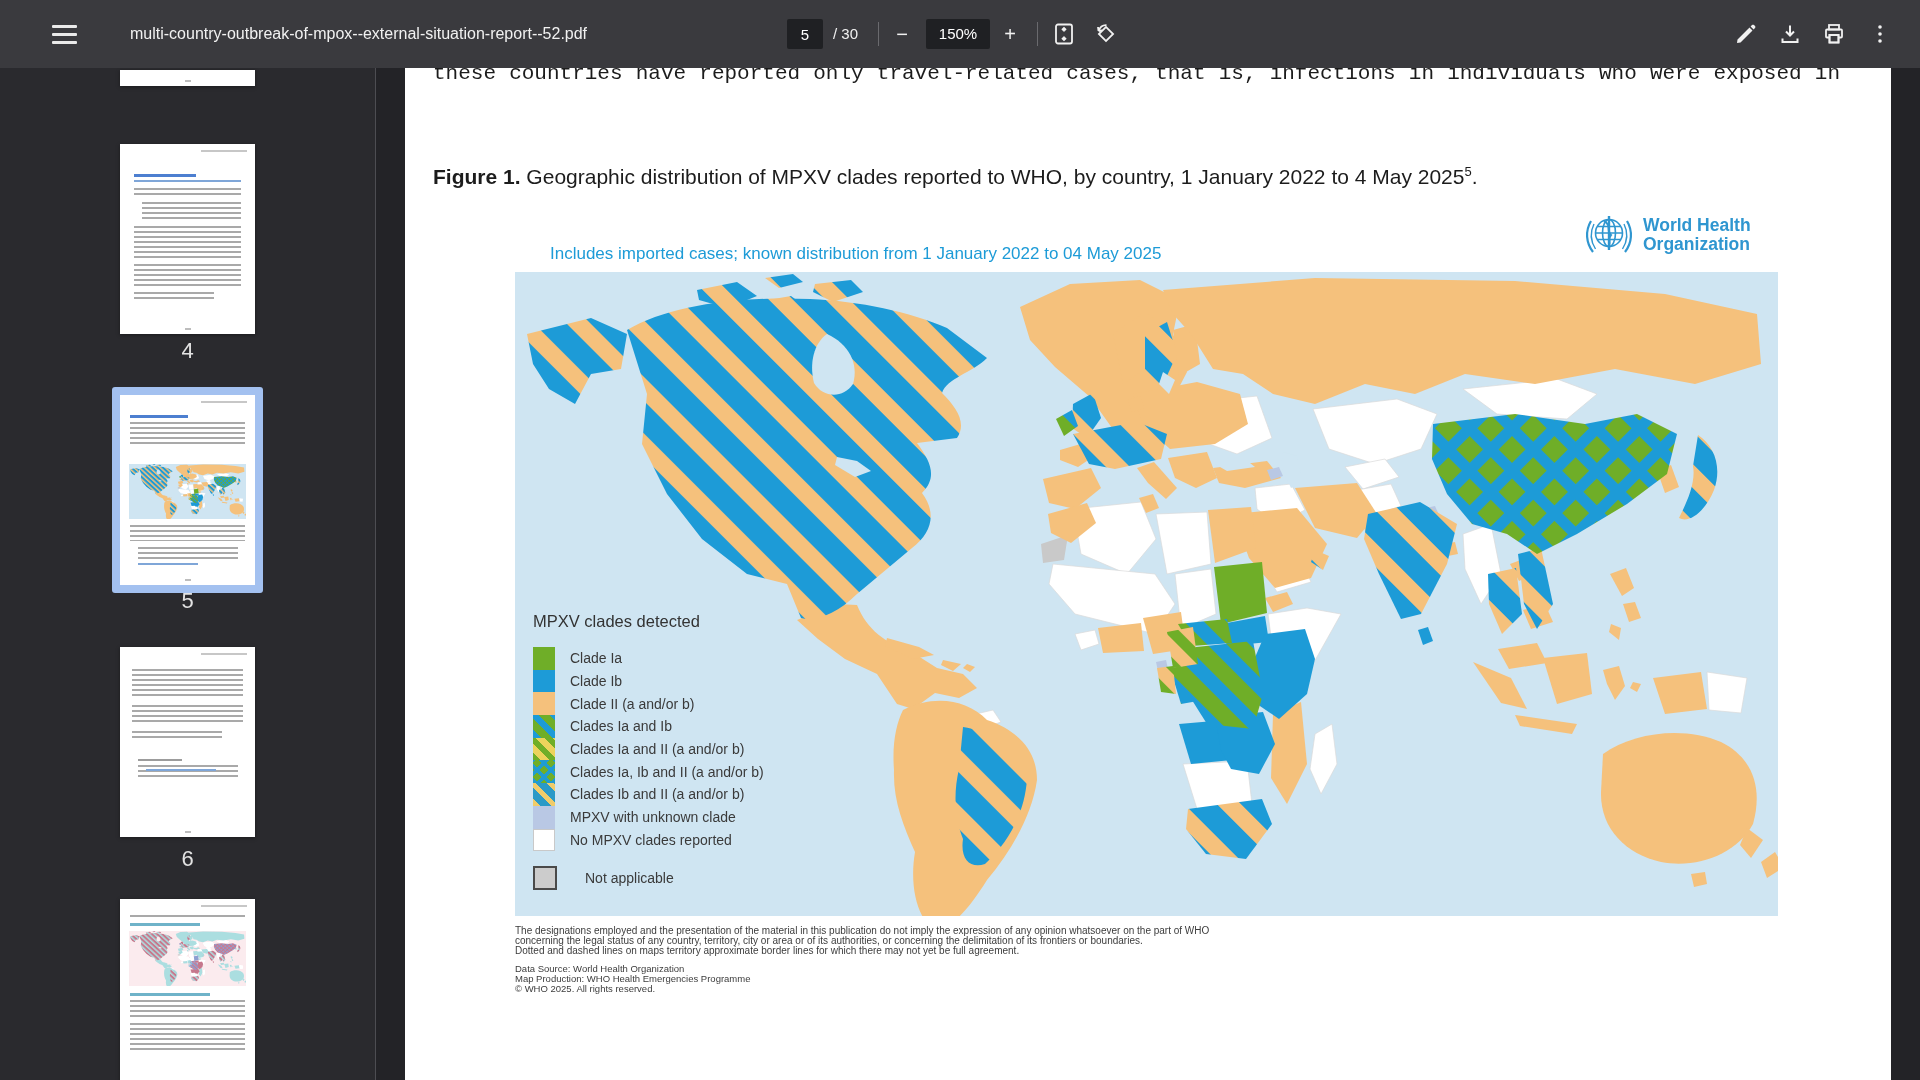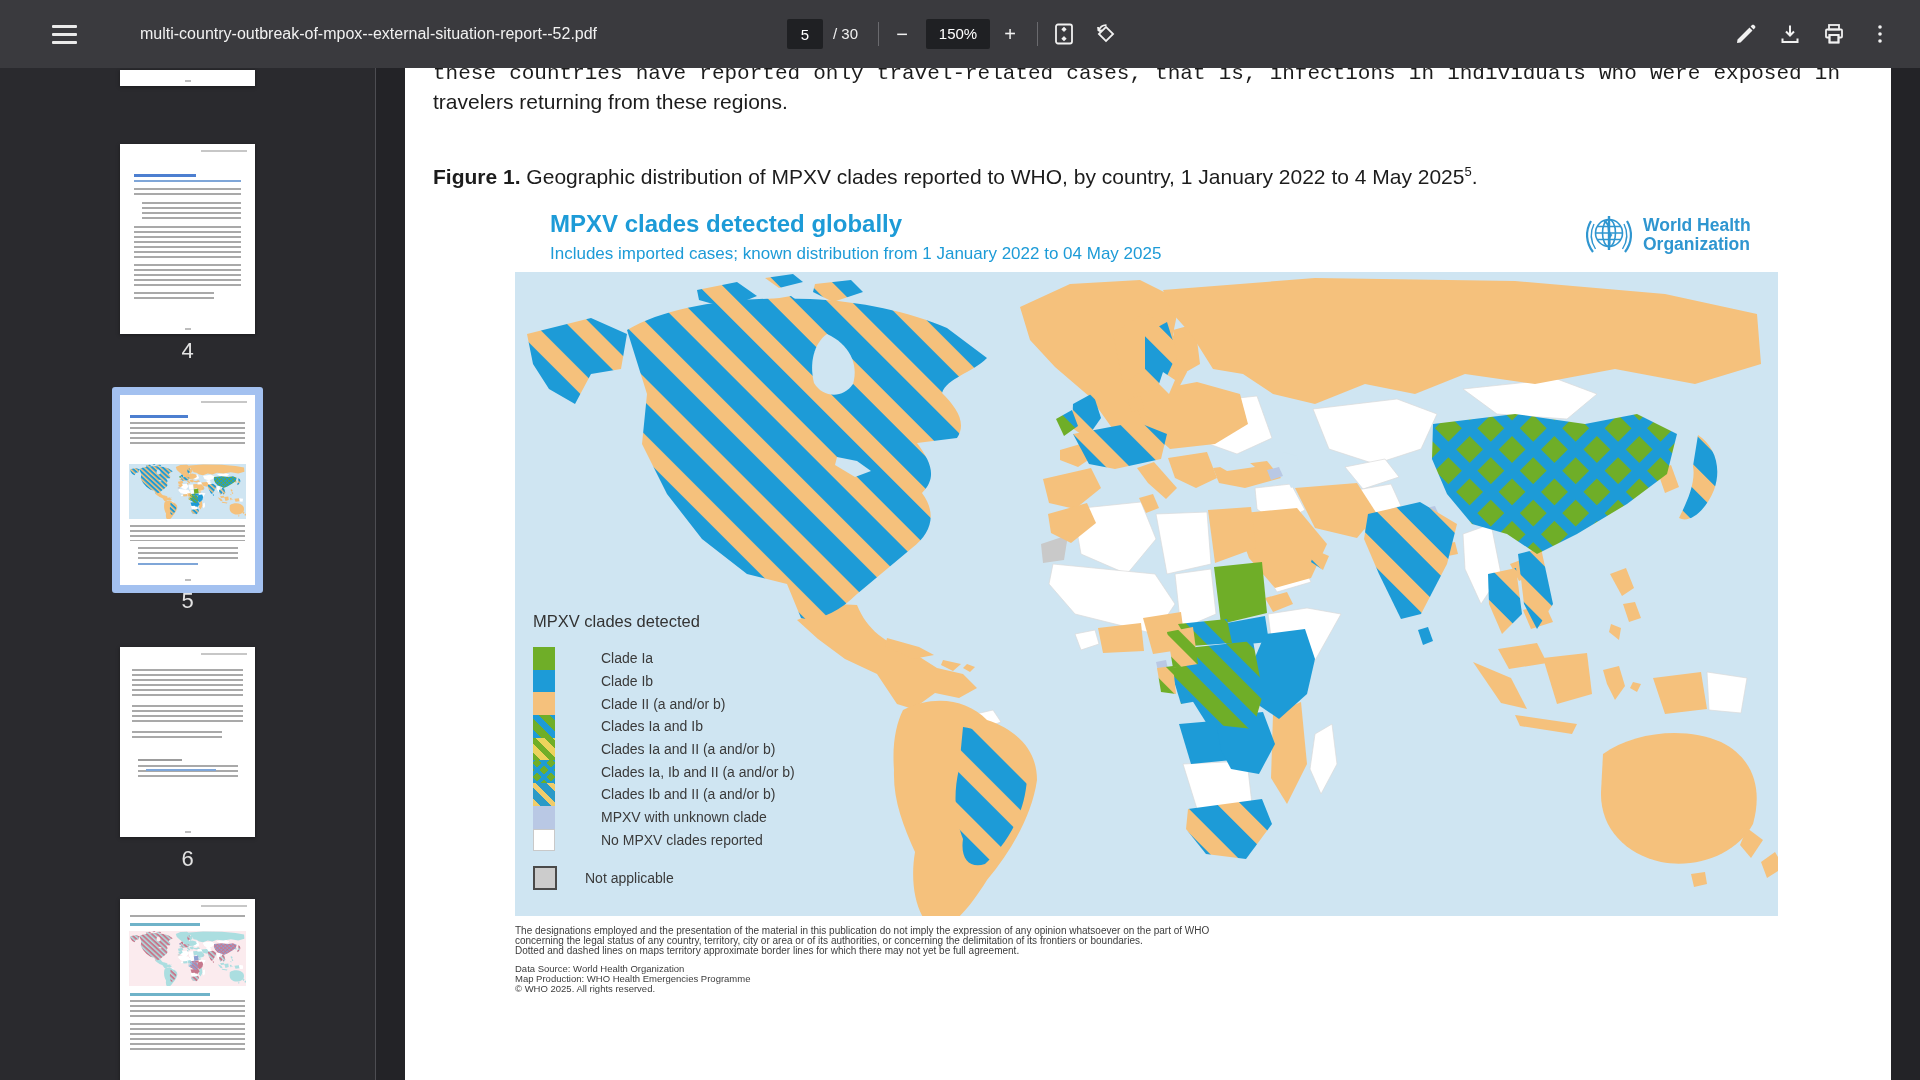--- a/index.html
+++ b/index.html
@@ -5,21 +5,21 @@
   * { margin:0; padding:0; box-sizing:border-box; }
   html,body { width:1920px; height:1080px; overflow:hidden; background:#232327;
     font-family:"Liberation Sans", sans-serif; }
   .screen { position:absolute; inset:0; width:1920px; height:1080px; }
 
   
   .toolbar { position:absolute; left:0; top:0; width:1920px; height:68px; background:#3a3a3e; z-index:30; }
   .hamburger { position:absolute; left:52px; top:23px; width:25px; height:22px; cursor:pointer; }
   .hamburger i { display:block; position:absolute; left:0; width:25px; height:2.6px; background:#eaeaea; border-radius:1px; }
   .hamburger i:nth-child(1){ top:2px; } .hamburger i:nth-child(2){ top:10px; } .hamburger i:nth-child(3){ top:18px; }
-  .fname { position:absolute; left:140px; top:0; height:68px; line-height:68px; color:#f1f1f1; font-size:16px; white-space:nowrap; }
+  .fname { position:absolute; left:130px; top:0; height:68px; line-height:68px; color:#f1f1f1; font-size:16px; white-space:nowrap; }
   .pagebox { position:absolute; left:787px; top:19px; width:36px; height:30px; background:#1f2023; border:none; color:#fff;
     font-size:15px; text-align:center; font-family:"Liberation Sans",sans-serif; border-radius:2px; }
   .pagetotal { position:absolute; left:833px; top:0; height:68px; line-height:68px; color:#f1f1f1; font-size:15px; }
   .tsep { position:absolute; top:22px; width:1px; height:24px; background:#6a6a6e; }
   .tbtn { position:absolute; top:20px; width:28px; height:28px; color:#f1f1f1; font-size:20px; text-align:center; line-height:28px; cursor:pointer; }
   .zoombox { position:absolute; left:926px; top:19px; width:64px; height:30px; background:#1f2023; color:#fff; font-size:15px;
     text-align:center; line-height:30px; border-radius:2px; }
   .ticon { position:absolute; top:22px; width:24px; height:24px; cursor:pointer; }
   .ticon svg { width:24px; height:24px; display:block; }
 
@@ -53,21 +53,21 @@
   .who-globe { position:absolute; left:0; top:0; width:52px; height:52px; }
   .who-words { position:absolute; left:60px; top:7px; font-size:17.5px; font-weight:bold; color:#2f96d0; line-height:19px; white-space:nowrap; }
 
   .mapbox { position:absolute; left:110px; top:204px; width:1263px; height:644px; background:#cfe5f2; }
   .mapbox > svg.world { position:absolute; inset:0; width:1263px; height:644px; }
 
   .legend { position:absolute; left:18px; top:340px; width:330px; }
   .lg-h { font-size:16.5px; color:#333; margin-bottom:16px; }
   .lg-row { display:flex; align-items:center; height:22.7px; }
   .sw { width:22px; height:22.7px; flex:0 0 22px; }
-  .lg-lab { font-size:14px; color:#3a3a3a; margin-left:46px; white-space:nowrap; }
+  .lg-lab { font-size:14px; color:#3a3a3a; margin-left:15px; white-space:nowrap; }
   .s-ia { background:#6fae28; }
   .s-ib { background:#1d9bd7; }
   .s-ii { background:#f5c17c; }
   .s-iaib { background:repeating-linear-gradient(45deg,#1d9bd7 0 6px,#6fae28 6px 14px); }
   .s-iaii { background:repeating-linear-gradient(45deg,#6fae28 0 5px,#ecd35c 5px 12px); }
   .s-iaibii { background:repeating-linear-gradient(45deg,rgba(29,155,215,.95) 0 4px,transparent 4px 10px),
               repeating-linear-gradient(-45deg,rgba(29,155,215,.95) 0 4px,transparent 4px 10px),#6fae28; }
   .s-ibii { background:repeating-linear-gradient(45deg,#f0cc6a 0 5px,#2b9ac7 5px 13px); }
   .s-unk { background:#b9c8e4; }
   .s-none { background:#fff; border:1px solid #c9c9c9; }
@@ -348,26 +348,24 @@
       <div class="tblock" style="position:absolute;left:10px;top:124px;width:115px;height:30px;"></div>
     </div>
   </div>
   <div class="divider"></div>
 
   <div class="viewer">
     <div class="page">
 
       <div class="para">
         <div class="pl-j">these countries have reported only travel-related cases, that is, infections in individuals who were exposed in</div>
-        <div>travelers returning from these regions.</div>
       </div>
 
       <div class="caption"><b>Figure 1.</b><span> Geographic distribution of MPXV clades reported to WHO, by country, 1 January 2022 to 4 May 2025</span><sup>5</sup><span>.</span></div>
 
-      <div class="map-title">MPXV clades detected globally</div>
       <div class="map-sub">Includes imported cases; known distribution from 1 January 2022 to 04 May 2025</div>
 
       <div class="wholol">
         <div class="who-globe">
           <svg viewBox="0 0 52 52" fill="none" stroke="#2f96d0" stroke-width="1.6">
             <circle cx="26" cy="24" r="13.5"></circle>
             <ellipse cx="26" cy="24" rx="6.5" ry="13.5"></ellipse>
             <path d="M12.5 24 L39.5 24 M14 17.5 L38 17.5 M14 30.5 L38 30.5"></path>
             <path d="M26 7 L26 41" stroke-width="2.4"></path>
             <path d="M21 12 C29 16 23 22 28 26 C24 30 29 34 25 38" stroke-width="2"></path>

